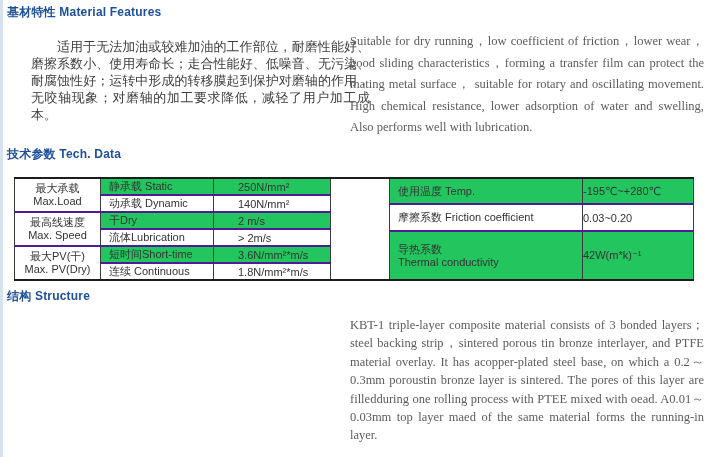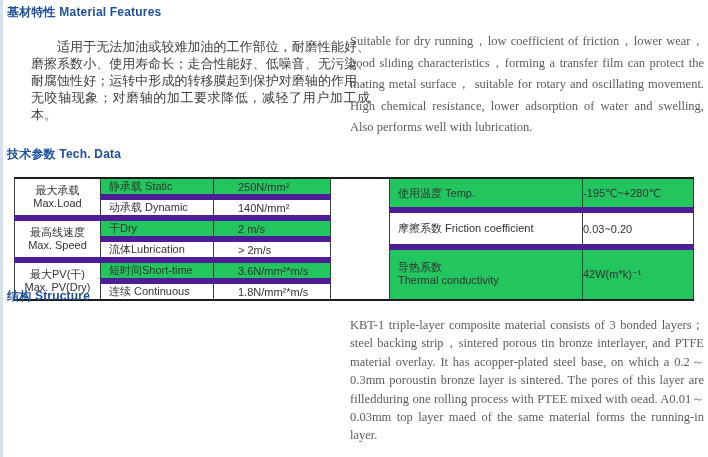--- a/index.html
+++ b/index.html
@@ -43,21 +43,21 @@
     border-top:2px solid #1c1c1c;border-bottom:2px solid #1c1c1c;
     display:flex;justify-content:space-between;
     background:#ffffff;
   }
   table.tbl{border-collapse:collapse;table-layout:fixed;}
   table.tl{width:316px;}
   table.trt{width:304px;}
   .tbl td{
     border-left:1px solid #3c3c3c;
     border-right:1px solid #3c3c3c;
-    border-top:6px solid #4c1d95;
+    border-top:2px solid #4c1d95;
     border-bottom:none;
     font-size:11px;color:#333333;
     padding:0;vertical-align:middle;
     overflow:hidden;white-space:nowrap;
   }
   .tbl tr:first-child td{border-top:none;}
   .tl tr{height:15px;}
   .trt tr.r1{height:15px;padding-left:42px;}
   .trt tr.r2{height:16px;}
   .trt tr.r3{height:30px;}

